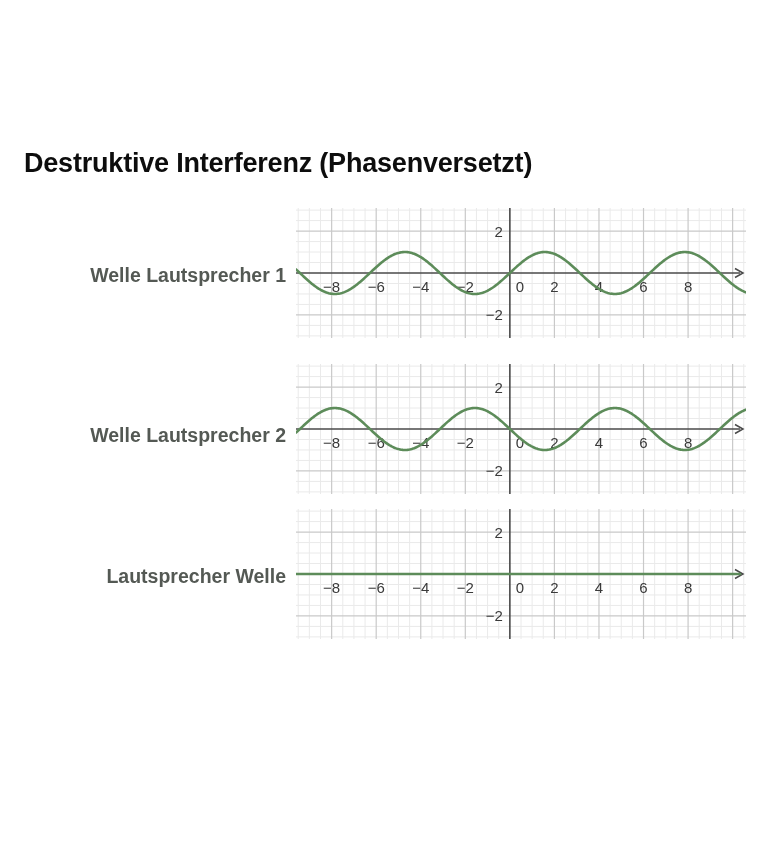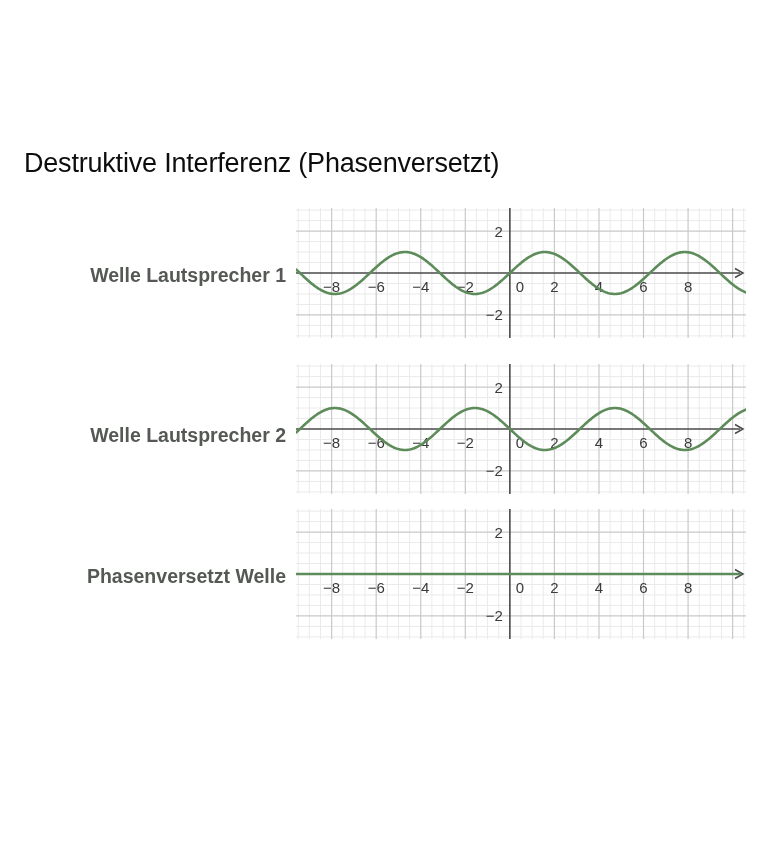--- a/index.html
+++ b/index.html
@@ -13,21 +13,21 @@
     position: relative;
     font-family: "Liberation Sans", sans-serif;
     overflow: hidden;
   }
 
   #page-title {
     position: absolute;
     left: 24px;
     top: 148px;
     font-size: 27px;
-    font-weight: normal;
+    font-weight: bold;
     color: #0d0d0d;
     letter-spacing: -0.2px;
     white-space: nowrap;
   }
 
   .wave-row {
     position: absolute;
     left: 0;
     width: 768px;
   }
@@ -218,21 +218,21 @@
         <text x="347.5247524752475" y="84" text-anchor="middle" class="tick-label" fill="#3a3a3a">6</text>
         <text x="392.0792079207921" y="84" text-anchor="middle" class="tick-label" fill="#3a3a3a">8</text>
         <text x="206.86138613861385" y="28.56451612903227" text-anchor="end" class="tick-label" fill="#3a3a3a">2</text>
         <text x="206.86138613861385" y="112.43548387096774" text-anchor="end" class="tick-label" fill="#3a3a3a">−2</text>
         <path d="M 0.00 68.66 L 1.12 67.61 L 2.25 66.56 L 3.38 65.50 L 4.50 64.44 L 5.62 63.39 L 6.75 62.33 L 7.88 61.29 L 9.00 60.25 L 10.12 59.23 L 11.25 58.22 L 12.38 57.22 L 13.50 56.25 L 14.62 55.30 L 15.75 54.37 L 16.88 53.47 L 18.00 52.60 L 19.12 51.77 L 20.25 50.96 L 21.38 50.19 L 22.50 49.46 L 23.62 48.77 L 24.75 48.12 L 25.88 47.52 L 27.00 46.95 L 28.12 46.44 L 29.25 45.97 L 30.38 45.55 L 31.50 45.18 L 32.62 44.86 L 33.75 44.59 L 34.88 44.37 L 36.00 44.21 L 37.13 44.10 L 38.25 44.04 L 39.38 44.04 L 40.50 44.09 L 41.63 44.19 L 42.75 44.34 L 43.88 44.55 L 45.00 44.81 L 46.13 45.13 L 47.25 45.49 L 48.38 45.90 L 49.50 46.36 L 50.63 46.87 L 51.75 47.42 L 52.88 48.02 L 54.00 48.67 L 55.13 49.35 L 56.25 50.08 L 57.38 50.84 L 58.50 51.64 L 59.63 52.47 L 60.75 53.33 L 61.88 54.23 L 63.00 55.15 L 64.13 56.10 L 65.25 57.07 L 66.38 58.06 L 67.50 59.06 L 68.63 60.09 L 69.75 61.12 L 70.88 62.17 L 72.00 63.22 L 73.13 64.28 L 74.25 65.34 L 75.37 66.39 L 76.50 67.45 L 77.63 68.50 L 78.75 69.54 L 79.88 70.56 L 81.00 71.58 L 82.13 72.57 L 83.25 73.55 L 84.38 74.51 L 85.50 75.44 L 86.62 76.34 L 87.75 77.22 L 88.87 78.06 L 90.00 78.87 L 91.13 79.65 L 92.25 80.39 L 93.38 81.09 L 94.50 81.75 L 95.63 82.36 L 96.75 82.93 L 97.87 83.46 L 99.00 83.94 L 100.12 84.37 L 101.25 84.75 L 102.38 85.08 L 103.50 85.36 L 104.63 85.59 L 105.75 85.76 L 106.88 85.88 L 108.00 85.95 L 109.12 85.97 L 110.25 85.93 L 111.38 85.84 L 112.50 85.69 L 113.63 85.49 L 114.75 85.25 L 115.87 84.94 L 117.00 84.59 L 118.13 84.19 L 119.25 83.74 L 120.38 83.24 L 121.50 82.69 L 122.62 82.10 L 123.75 81.47 L 124.87 80.79 L 126.00 80.08 L 127.13 79.32 L 128.25 78.53 L 129.38 77.71 L 130.50 76.85 L 131.63 75.96 L 132.75 75.04 L 133.88 74.10 L 135.00 73.14 L 136.13 72.15 L 137.25 71.15 L 138.38 70.13 L 139.50 69.09 L 140.63 68.05 L 141.75 67.00 L 142.88 65.94 L 144.00 64.88 L 145.12 63.83 L 146.25 62.77 L 147.38 61.72 L 148.50 60.68 L 149.63 59.65 L 150.75 58.63 L 151.88 57.63 L 153.00 56.65 L 154.13 55.69 L 155.25 54.75 L 156.38 53.84 L 157.50 52.96 L 158.63 52.11 L 159.75 51.29 L 160.88 50.51 L 162.00 49.76 L 163.13 49.05 L 164.25 48.39 L 165.38 47.76 L 166.50 47.18 L 167.63 46.65 L 168.75 46.16 L 169.88 45.72 L 171.00 45.33 L 172.13 44.99 L 173.25 44.70 L 174.38 44.46 L 175.50 44.27 L 176.63 44.14 L 177.75 44.06 L 178.87 44.03 L 180.00 44.06 L 181.13 44.14 L 182.25 44.27 L 183.38 44.46 L 184.50 44.70 L 185.63 44.99 L 186.75 45.33 L 187.88 45.72 L 189.00 46.16 L 190.13 46.65 L 191.25 47.19 L 192.38 47.77 L 193.50 48.39 L 194.63 49.06 L 195.75 49.77 L 196.88 50.52 L 198.00 51.30 L 199.13 52.12 L 200.25 52.97 L 201.37 53.85 L 202.50 54.76 L 203.63 55.70 L 204.75 56.66 L 205.88 57.64 L 207.00 58.64 L 208.12 59.66 L 209.25 60.69 L 210.38 61.73 L 211.50 62.78 L 212.63 63.84 L 213.75 64.90 L 214.88 65.95 L 216.00 67.01 L 217.13 68.06 L 218.25 69.10 L 219.38 70.14 L 220.50 71.16 L 221.63 72.16 L 222.75 73.15 L 223.88 74.11 L 225.00 75.05 L 226.12 75.97 L 227.25 76.86 L 228.37 77.71 L 229.50 78.54 L 230.62 79.33 L 231.75 80.09 L 232.87 80.80 L 234.00 81.48 L 235.13 82.11 L 236.25 82.70 L 237.38 83.25 L 238.50 83.74 L 239.63 84.19 L 240.75 84.60 L 241.88 84.95 L 243.00 85.25 L 244.13 85.50 L 245.25 85.69 L 246.38 85.84 L 247.50 85.93 L 248.63 85.97 L 249.75 85.95 L 250.87 85.88 L 252.00 85.76 L 253.13 85.58 L 254.25 85.36 L 255.38 85.08 L 256.50 84.74 L 257.63 84.36 L 258.75 83.93 L 259.88 83.45 L 261.00 82.93 L 262.13 82.36 L 263.25 81.74 L 264.38 81.08 L 265.50 80.38 L 266.62 79.64 L 267.75 78.87 L 268.88 78.05 L 270.00 77.21 L 271.12 76.33 L 272.25 75.43 L 273.37 74.50 L 274.50 73.54 L 275.63 72.56 L 276.75 71.57 L 277.88 70.55 L 279.00 69.52 L 280.13 68.49 L 281.25 67.44 L 282.38 66.38 L 283.50 65.32 L 284.63 64.27 L 285.75 63.21 L 286.88 62.16 L 288.00 61.11 L 289.13 60.08 L 290.25 59.05 L 291.38 58.05 L 292.50 57.06 L 293.63 56.09 L 294.75 55.14 L 295.88 54.22 L 297.00 53.33 L 298.13 52.46 L 299.25 51.63 L 300.38 50.83 L 301.50 50.07 L 302.63 49.34 L 303.75 48.66 L 304.88 48.02 L 306.00 47.42 L 307.13 46.86 L 308.25 46.36 L 309.38 45.90 L 310.50 45.48 L 311.62 45.12 L 312.75 44.81 L 313.88 44.55 L 315.00 44.34 L 316.13 44.19 L 317.25 44.09 L 318.38 44.04 L 319.50 44.04 L 320.63 44.10 L 321.75 44.21 L 322.88 44.38 L 324.00 44.59 L 325.13 44.86 L 326.25 45.18 L 327.38 45.55 L 328.50 45.97 L 329.62 46.44 L 330.75 46.96 L 331.88 47.52 L 333.00 48.13 L 334.13 48.78 L 335.25 49.47 L 336.38 50.20 L 337.50 50.97 L 338.63 51.77 L 339.75 52.61 L 340.88 53.48 L 342.00 54.38 L 343.13 55.31 L 344.25 56.26 L 345.38 57.23 L 346.50 58.23 L 347.63 59.24 L 348.75 60.26 L 349.88 61.30 L 351.00 62.34 L 352.13 63.40 L 353.25 64.46 L 354.38 65.51 L 355.50 66.57 L 356.62 67.62 L 357.75 68.67 L 358.88 69.71 L 360.00 70.73 L 361.13 71.75 L 362.25 72.74 L 363.38 73.71 L 364.50 74.66 L 365.63 75.59 L 366.75 76.49 L 367.88 77.36 L 369.00 78.20 L 370.13 79.01 L 371.25 79.78 L 372.38 80.51 L 373.50 81.20 L 374.62 81.85 L 375.75 82.46 L 376.88 83.02 L 378.00 83.54 L 379.13 84.01 L 380.25 84.43 L 381.38 84.81 L 382.50 85.13 L 383.63 85.40 L 384.75 85.62 L 385.88 85.78 L 387.00 85.90 L 388.13 85.96 L 389.25 85.96 L 390.38 85.92 L 391.50 85.82 L 392.63 85.66 L 393.75 85.46 L 394.88 85.20 L 396.00 84.89 L 397.13 84.53 L 398.25 84.12 L 399.38 83.66 L 400.50 83.15 L 401.63 82.60 L 402.75 82.00 L 403.88 81.36 L 405.00 80.68 L 406.13 79.95 L 407.25 79.19 L 408.38 78.40 L 409.50 77.56 L 410.63 76.70 L 411.75 75.81 L 412.88 74.89 L 414.00 73.94 L 415.13 72.97 L 416.25 71.98 L 417.38 70.98 L 418.50 69.95 L 419.62 68.92 L 420.75 67.87 L 421.88 66.82 L 423.00 65.77 L 424.13 64.71 L 425.25 63.65 L 426.38 62.59 L 427.50 61.55 L 428.63 60.51 L 429.75 59.48 L 430.88 58.46 L 432.00 57.47 L 433.13 56.49 L 434.25 55.53 L 435.37 54.60 L 436.50 53.69 L 437.62 52.82 L 438.75 51.97 L 439.88 51.16 L 441.00 50.38 L 442.12 49.64 L 443.25 48.94 L 444.38 48.28 L 445.50 47.66 L 446.63 47.09 L 447.75 46.56 L 448.88 46.08 L 450.00 45.65" fill="none" stroke="#5d8c5a" stroke-width="2.6" stroke-linecap="round" stroke-linejoin="round"></path>
       </svg>
     </div>
 </div>
 
 <div class="wave-row" style="top:509px;">
-  <div class="row-label" style="top:58px;">Phasenversetzt Welle</div>
+  <div class="row-label" style="top:58px;">Lautsprecher Welle</div>
   <div class="plot">
       <svg width="450" height="130" viewBox="0 0 450 130">
         <g>
           <line x1="2.22772277227722" y1="0" x2="2.22772277227722" y2="130" stroke="#eaeaea" stroke-width="1"></line>
           <line x1="13.366336633663359" y1="0" x2="13.366336633663359" y2="130" stroke="#eaeaea" stroke-width="1"></line>
           <line x1="24.5049504950495" y1="0" x2="24.5049504950495" y2="130" stroke="#eaeaea" stroke-width="1"></line>
           <line x1="46.78217821782177" y1="0" x2="46.78217821782177" y2="130" stroke="#eaeaea" stroke-width="1"></line>
           <line x1="57.92079207920791" y1="0" x2="57.92079207920791" y2="130" stroke="#eaeaea" stroke-width="1"></line>
           <line x1="69.05940594059406" y1="0" x2="69.05940594059406" y2="130" stroke="#eaeaea" stroke-width="1"></line>
           <line x1="91.33663366336633" y1="0" x2="91.33663366336633" y2="130" stroke="#eaeaea" stroke-width="1"></line>

